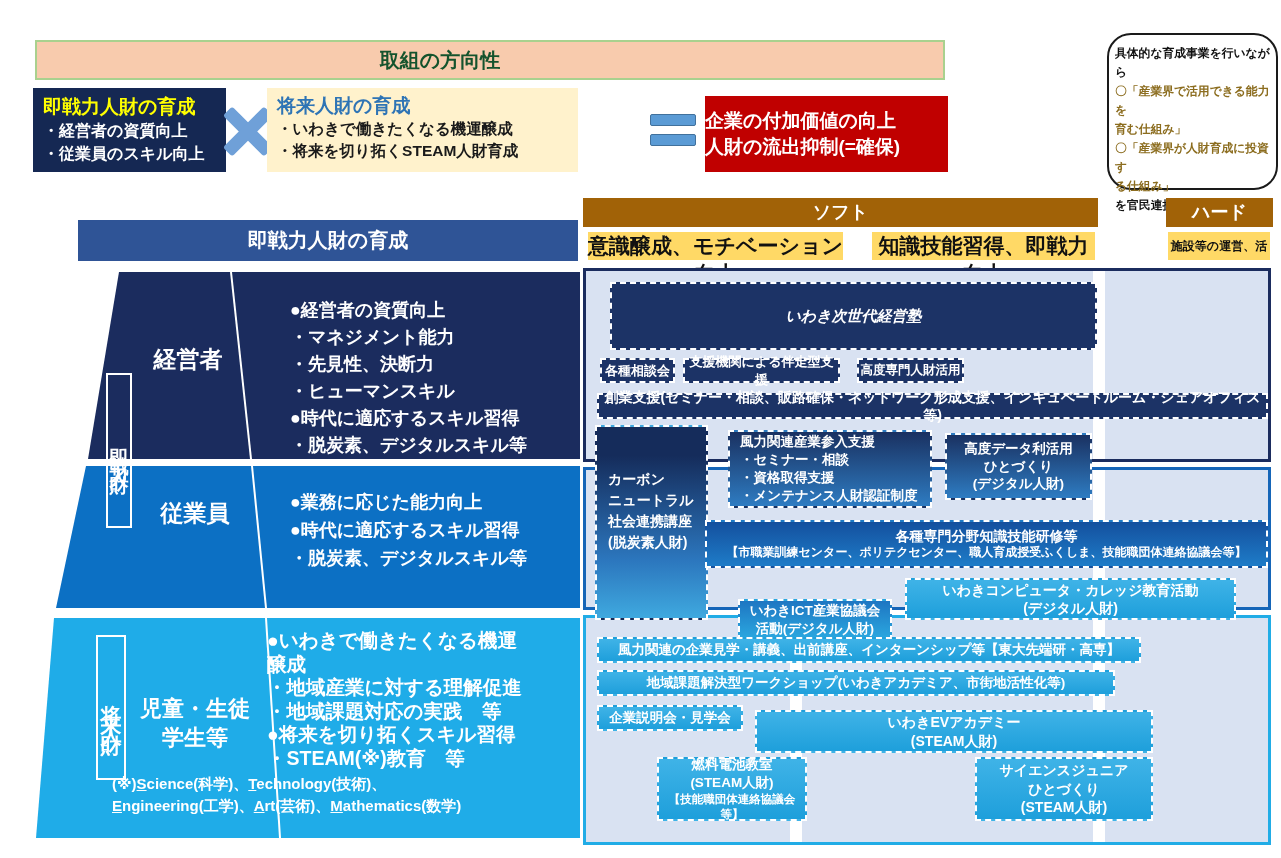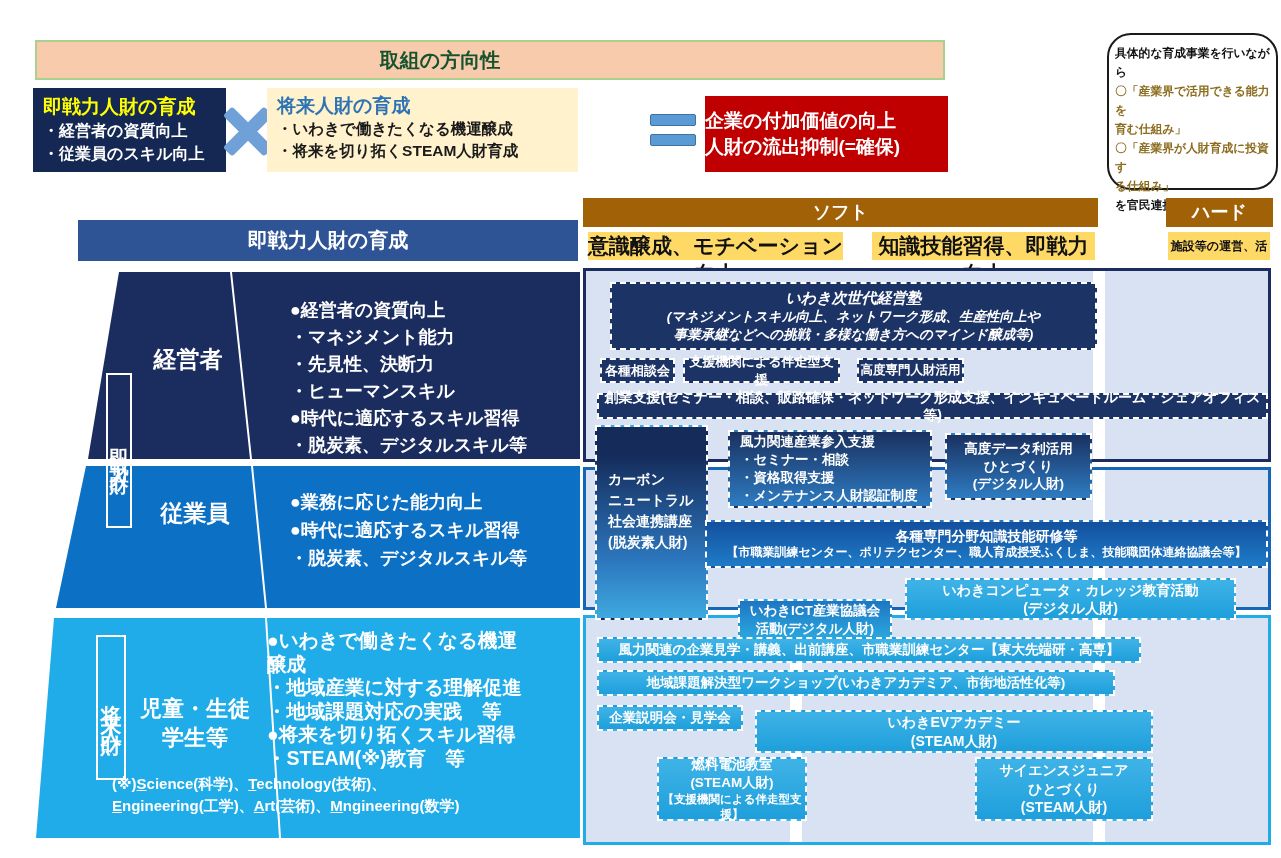--- a/index.html
+++ b/index.html
@@ -161,54 +161,53 @@
   </div>
 
   <div class="abs lbl lbl1">経営者</div>
   <div class="abs skills sk1">●経営者の資質向上<br>・マネジメント能力<br>・先見性、決断力<br>・ヒューマンスキル<br>●時代に適応するスキル習得<br>・脱炭素、デジタルスキル等</div>
   <div class="abs lbl lbl2">従業員</div>
   <div class="abs skills sk2">●業務に応じた能力向上<br>●時代に適応するスキル習得<br>・脱炭素、デジタルスキル等</div>
   <div class="abs lbl lbl3">児童・生徒<br>学生等</div>
   <div class="abs skills sk3">●いわきで働きたくなる機運<br>醸成<br>・地域産業に対する理解促進<br>・地域課題対応の実践　等<br>●将来を切り拓くスキル習得<br>・STEAM(※)教育　等</div>
   <div class="abs footnote">
       <div><span>(※)</span><span class="u">S</span><span>cience(科学)、</span><span class="u">T</span><span>echnology(技術)、</span></div>
-      <div><span class="u">E</span><span>ngineering(工学)、</span><span class="u">A</span><span>rt(芸術)、</span><span class="u">M</span><span>ngineering(数学)</span></div>
+      <div><span class="u">E</span><span>ngineering(工学)、</span><span class="u">A</span><span>rt(芸術)、</span><span class="u">M</span><span>athematics(数学)</span></div>
     </div>
 
   <div class="abs sec sec1"></div>
   <div class="abs sec sec2"></div>
   <div class="abs sec sec3"></div>
   <div class="abs strip st1"></div>
   <div class="abs strip st2"></div>
   <div class="abs strip st3"></div>
   <div class="abs strip st4"></div>
 
   <div class="abs pbox navy b-juku">
     <div class="pt">いわき次世代経営塾</div>
-    <div>(マネジメントスキル向上、ネットワーク形成、生産性向上や<br>事業承継などへの挑戦・多様な働き方へのマインド醸成等)</div>
   </div>
   <div class="abs pbox navy b-soudan">各種相談会</div>
   <div class="abs pbox navy b-bansou">支援機関による伴走型支援</div>
   <div class="abs pbox navy b-kodosenmon">高度専門人財活用</div>
   <div class="abs pbox navy b-sogyo">創業支援(セミナー・相談、販路確保・ネットワーク形成支援、インキュベートルーム・シェアオフィス等)</div>
 
   <div class="abs pbox gradtall la b-carbon">カーボン<br>ニュートラル<br>社会連携講座<br>(脱炭素人財)</div>
   <div class="abs pbox grad la b-furyoku1">風力関連産業参入支援<br>・セミナー・相談<br>・資格取得支援<br>・メンテナンス人財認証制度</div>
   <div class="abs pbox grad b-kododata">高度データ利活用<br>ひとづくり<br>(デジタル人財)</div>
 
   <div class="abs pbox kblue b-kenshu">
     <div class="pt">各種専門分野知識技能研修等</div>
     <div>【市職業訓練センター、ポリテクセンター、職人育成授受ふくしま、技能職団体連絡協議会等】</div>
   </div>
   <div class="abs pbox bluecyan b-ict">いわきICT産業協議会<br>活動(デジタル人財)</div>
   <div class="abs pbox cyan b-college">いわきコンピュータ・カレッジ教育活動<br>(デジタル人財)</div>
 
-  <div class="abs pbox cyan b-kengaku">風力関連の企業見学・講義、出前講座、市職業訓練センター【東大先端研・高専】</div>
+  <div class="abs pbox cyan b-kengaku">風力関連の企業見学・講義、出前講座、インターンシップ等【東大先端研・高専】</div>
   <div class="abs pbox cyan b-chiiki">地域課題解決型ワークショップ(いわきアカデミア、市街地活性化等)</div>
   <div class="abs pbox cyan b-setsumei">企業説明会・見学会</div>
   <div class="abs pbox cyan b-ev">いわきEVアカデミー<br>(STEAM人財)</div>
   <div class="abs pbox cyan b-nenryo">
     <div>燃料電池教室<br>(STEAM人財)</div>
-    <div class="small">【支援機関による伴走型支援】</div>
+    <div class="small">【技能職団体連絡協議会等】</div>
   </div>
   <div class="abs pbox cyan b-science">サイエンスジュニア<br>ひとづくり<br>(STEAM人財)</div>
 
 </div>
 
 </body></html>

